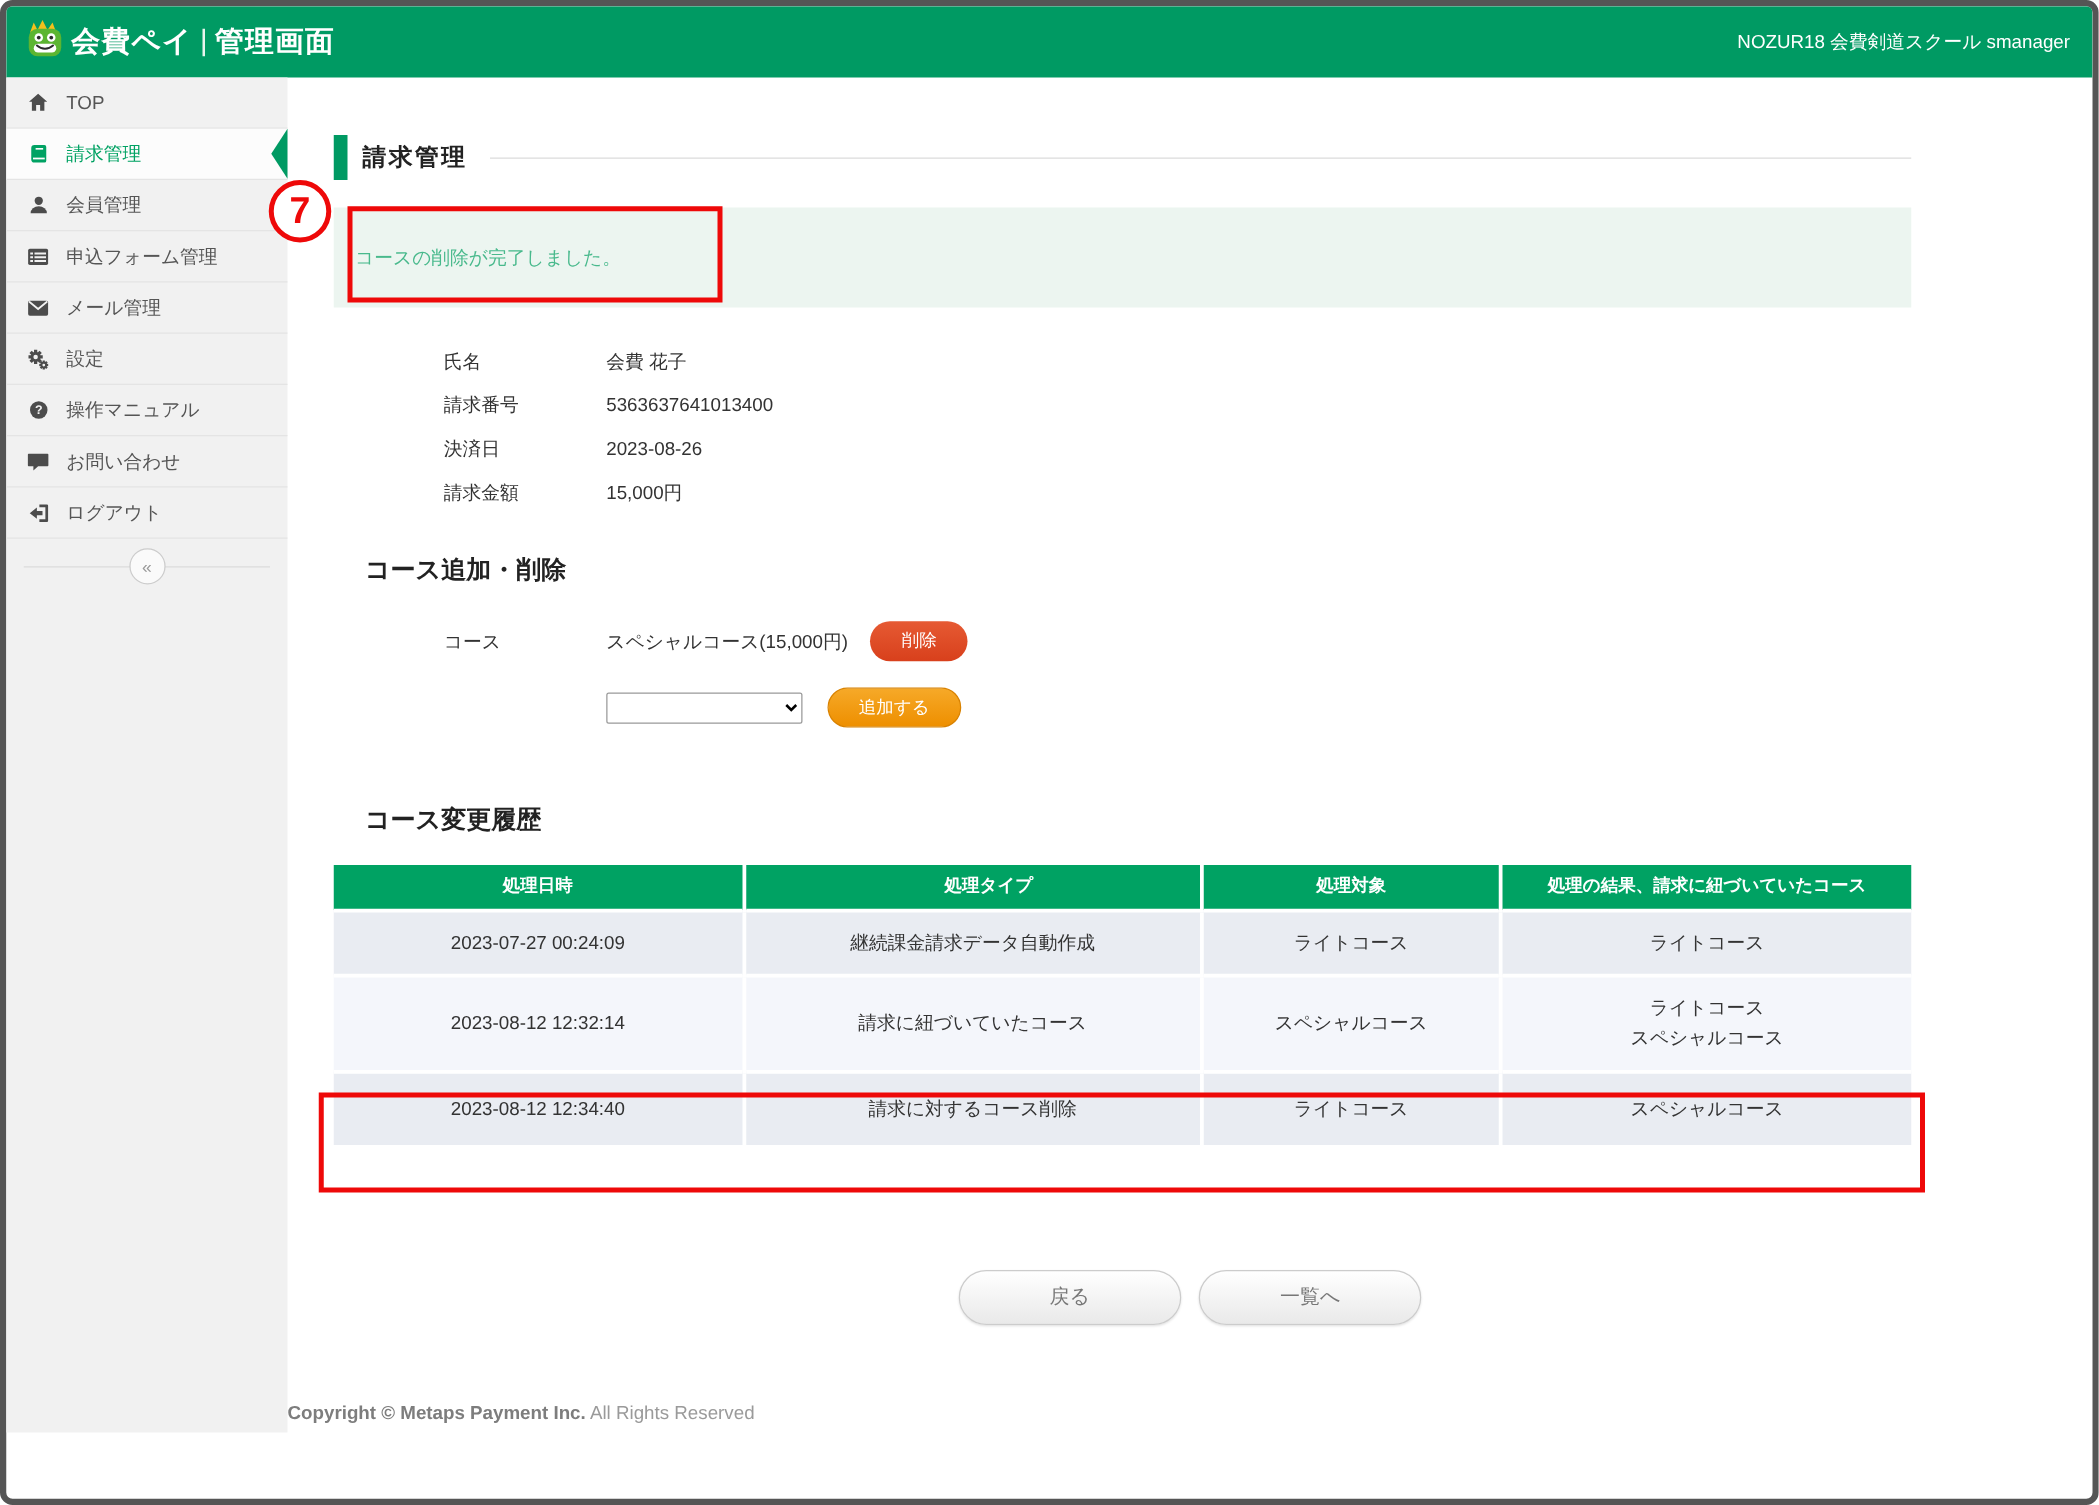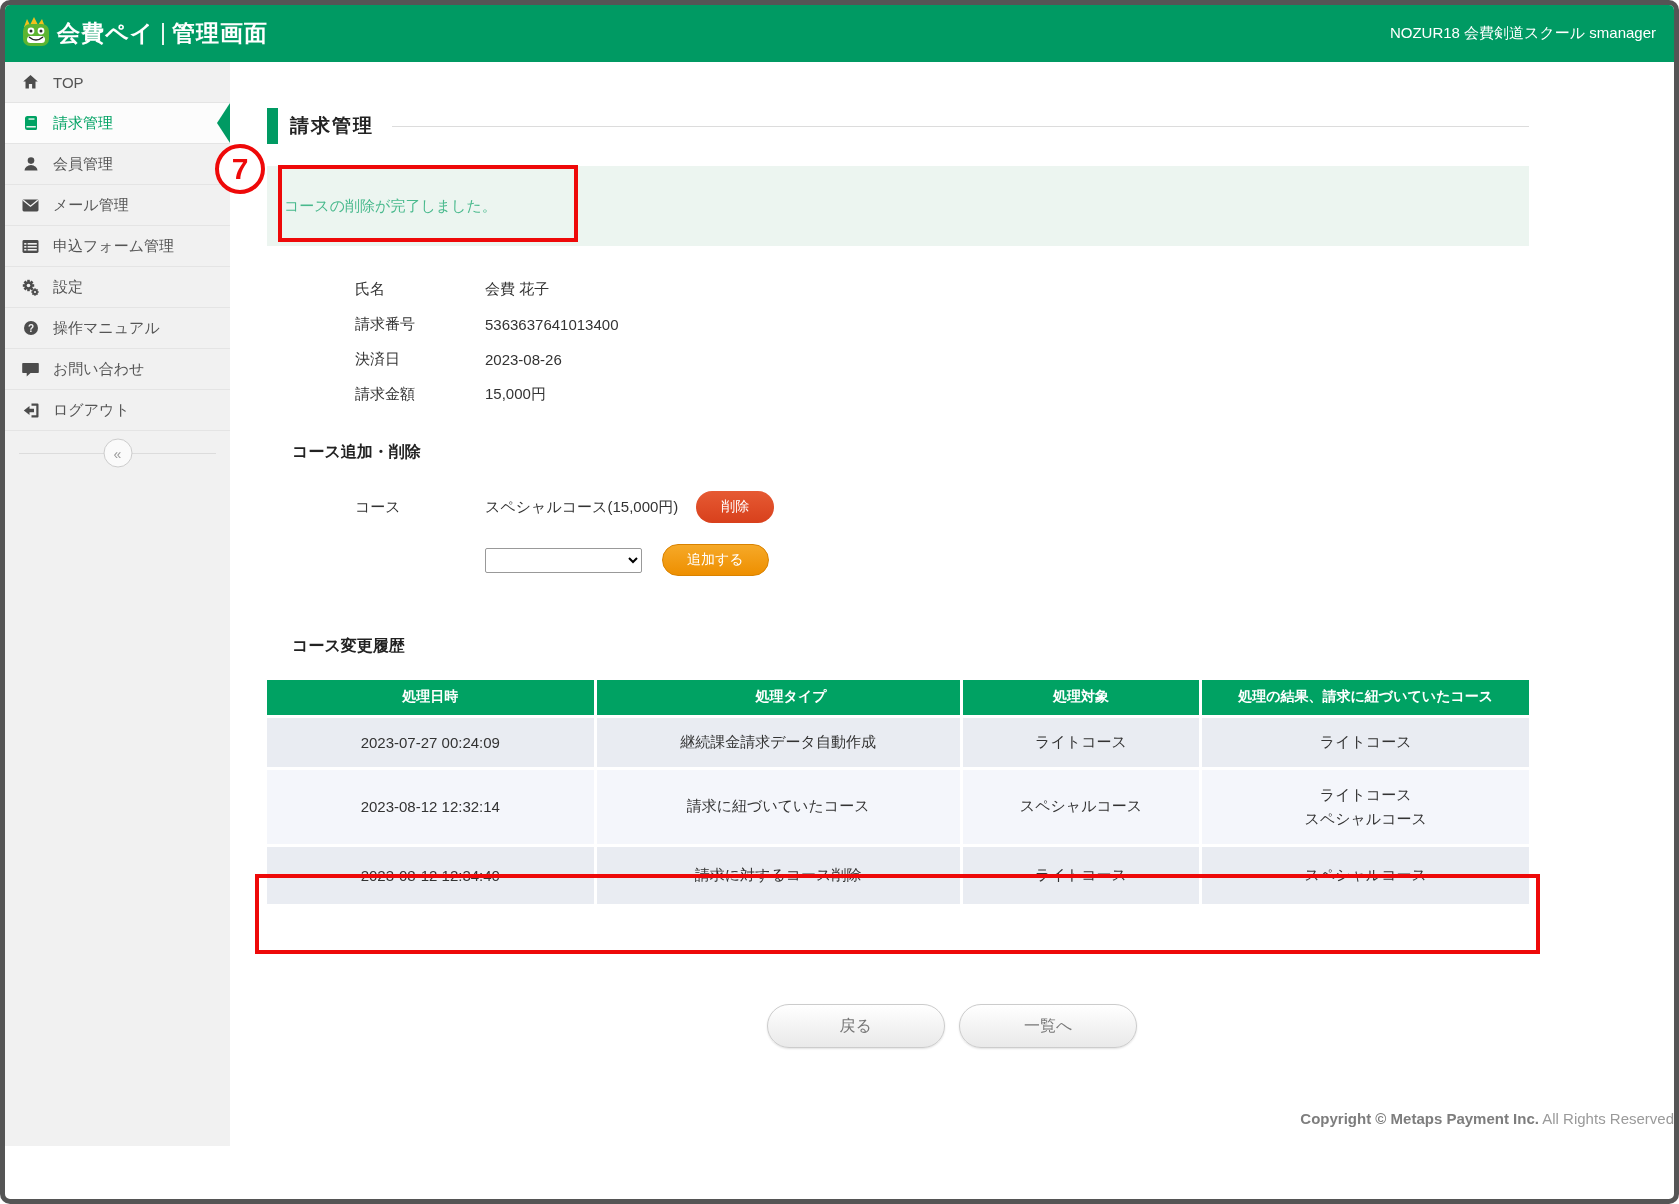--- a/index.html
+++ b/index.html
@@ -48,21 +48,21 @@
   .title-rule { flex:1; height:1px; background:#dcdcdc; margin-left:18px; }
 
   .alert { margin-top:22px; height:80px; background:#ecf5f0; display:flex; align-items:center; }
   .alert-text { color:#48b98c; font-size:15px; padding-left:17px; }
 
   .details { margin-top:26px; }
   .detail-row { display:flex; height:35px; align-items:center; padding-left:88px; font-size:15px; }
   .detail-label { width:130px; color:#333; }
   .detail-value { color:#333; }
 
-  .section-heading { margin-top:30px; padding-left:25px; font-size:16px; font-weight:bold; color:#222; }
+  .section-heading { margin-top:30px; padding-left:25px; font-size:20px; font-weight:bold; color:#222; }
 
   .course-row { margin-top:28px; display:flex; align-items:center; padding-left:88px; font-size:15px; }
   .course-label { width:130px; }
   .course-name { margin-right:18px; }
   .btn-delete { background:linear-gradient(#e65a33,#d8401c); color:#fff; border:none; font-size:14px;
                 padding:7px 25px; border-radius:17px; cursor:pointer; }
   .add-row { margin-top:21px; display:flex; align-items:center; padding-left:218px; }
   .course-select { width:157px; height:25px; border:1px solid #999; background:#fff; font-size:14px; border-radius:2px; }
   .btn-add { margin-left:20px; background:linear-gradient(#f6a928,#ee8f00); border:1px solid #d98200;
              color:#fff; font-size:14px; padding:6px 24px; border-radius:17px; cursor:pointer; }
@@ -80,21 +80,21 @@
   .history-table tr.shade-light td { background:#f4f6fb; }
   .col-datetime { width:26%; } .col-type { width:29%;padding-left:26px; } .col-target { width:19%; } .col-result { width:26%; }
   .two-line span { display:block; line-height:24px; }
 
   .footer-buttons { margin-top:100px; text-align:center; }
   .btn-gray { display:inline-block; width:178px; height:44px; line-height:42px; border-radius:22px;
               background:linear-gradient(#ffffff,#e9e9e9); border:1px solid #ccc; color:#777;
               font-size:16px; text-align:center; cursor:pointer; box-shadow:0 1px 2px rgba(0,0,0,.12); }
   .btn-gray + .btn-gray { margin-left:10px; }
 
-  .copyright { margin-top:62px; text-align:right; font-size:15px; color:#9a9a9a; }
+  .copyright { margin-top:62px; text-align:left; font-size:15px; color:#9a9a9a; }
   .copyright b { color:#7d7d7d; font-weight:bold; }
 
   
   .anno { position:absolute; border:4px solid #ee0909; pointer-events:none; }
   .anno-circle { position:absolute; left:210px; top:139px; width:50px; height:50px; border:4px solid #ee0909;
                  border-radius:50%; background:#fff; color:#ee0909; font-size:30px; font-weight:bold;
                  display:flex; align-items:center; justify-content:center; z-index:5; pointer-events:none; }
   .anno-alert { left:273px; top:160px; width:300px; height:77px; z-index:4; }
   .anno-row   { left:250px; top:869px; width:1285px; height:80px; z-index:4; }
 </style>
@@ -155,41 +155,41 @@
           <svg width="16" height="16" viewBox="0 0 16 16" fill="currentColor">
               <circle cx="8" cy="4.6" r="3.3"></circle>
               <path d="M1.5 14.6 a6.5 5.6 0 0 1 13 0 z"></path>
             </svg>
         </span>
         <span>会員管理</span>
       </div>
 
       <div class="side-item">
         <span class="ic">
-          <svg width="17" height="13" viewBox="0 0 17 13" fill="currentColor">
-            <rect x="0.5" y="0.5" width="16" height="12" rx="1.4"></rect>
-            <path d="M1.2 1.2 L8.5 7.2 L15.8 1.2" stroke="#f1f1f1" stroke-width="1.4" fill="none"></path>
-          </svg>
-        </span>
-        <span>メール管理</span>
-      </div>
-
-      <div class="side-item">
-        <span class="ic">
           <svg width="17" height="15" viewBox="0 0 17 15" fill="currentColor">
             <rect x="0.5" y="1" width="16" height="13" rx="1.4"></rect>
             <rect x="2.2" y="4" width="2.2" height="1.6" fill="#f1f1f1"></rect>
               <rect x="5.6" y="4" width="9.2" height="1.6" fill="#f1f1f1"></rect>
             <rect x="2.2" y="7" width="2.2" height="1.6" fill="#f1f1f1"></rect>
               <rect x="5.6" y="7" width="9.2" height="1.6" fill="#f1f1f1"></rect>
             <rect x="2.2" y="10" width="2.2" height="1.6" fill="#f1f1f1"></rect>
               <rect x="5.6" y="10" width="9.2" height="1.6" fill="#f1f1f1"></rect>
           </svg>
         </span>
         <span>申込フォーム管理</span>
+      </div>
+
+      <div class="side-item">
+        <span class="ic">
+          <svg width="17" height="13" viewBox="0 0 17 13" fill="currentColor">
+            <rect x="0.5" y="0.5" width="16" height="12" rx="1.4"></rect>
+            <path d="M1.2 1.2 L8.5 7.2 L15.8 1.2" stroke="#f1f1f1" stroke-width="1.4" fill="none"></path>
+          </svg>
+        </span>
+        <span>メール管理</span>
       </div>
 
       <div class="side-item">
         <span class="ic">
           <svg width="17" height="17" viewBox="0 0 17 17" fill="currentColor">
             <g>
               <rect x="5.2" y="0.8" width="2.6" height="11.4"></rect>
               <rect x="0.8" y="5.2" width="11.4" height="2.6"></rect>
               <rect x="5.2" y="0.8" width="2.6" height="11.4" transform="rotate(45 6.5 6.5)"></rect>
               <rect x="5.2" y="0.8" width="2.6" height="11.4" transform="rotate(-45 6.5 6.5)"></rect>

